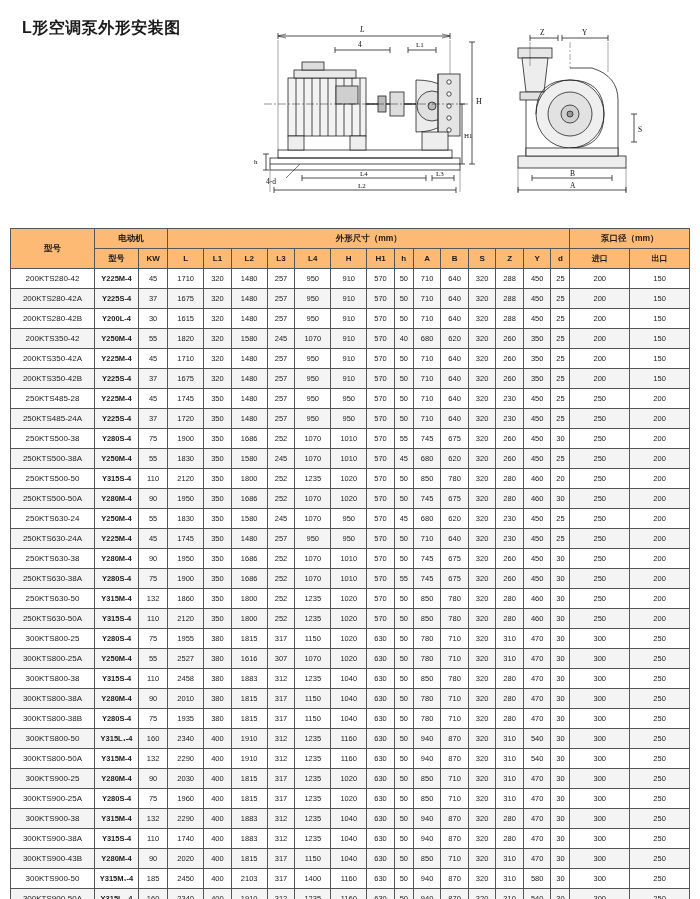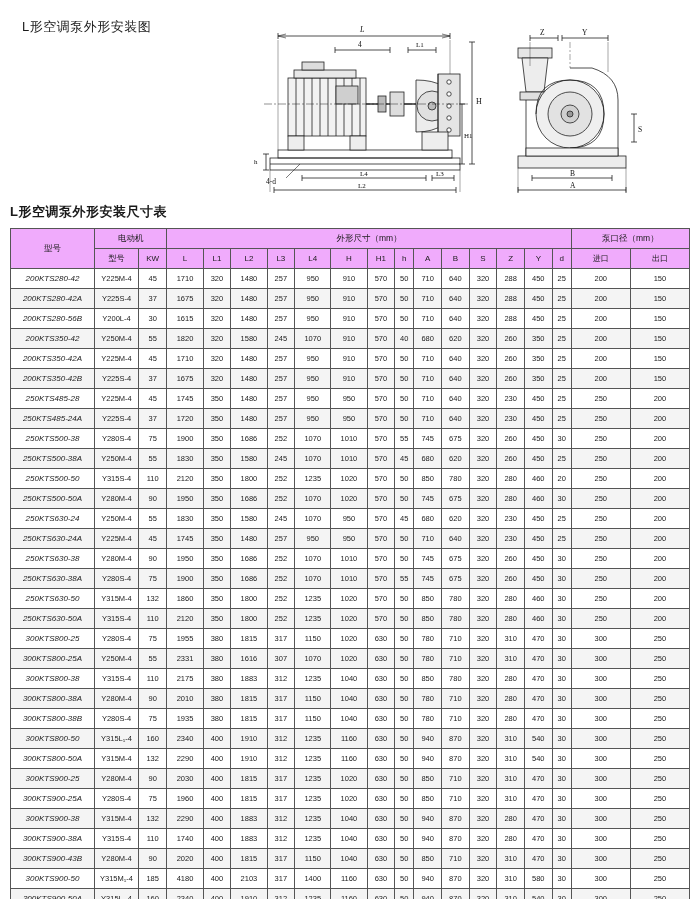--- a/index.html
+++ b/index.html
@@ -9,22 +9,22 @@
     height: 899px;
     background: #ffffff;
     font-family: "Liberation Sans", sans-serif;
     color: #1a1a1a;
   }
   .page { position: relative; width: 700px; height: 899px; padding: 0; }
 
   .title1 {
     position: absolute;
     left: 22px; top: 18px;
-    font-size: 13px;
-    font-weight: normal;
+    font-size: 16px;
+    font-weight: bold;
     letter-spacing: 0.5px;
   }
   .title2 {
     position: absolute;
     left: 10px; top: 203px;
     font-size: 13px;
     font-weight: bold;
     letter-spacing: 0.5px;
   }
 
@@ -43,32 +43,31 @@
   }
   table.dims th, table.dims td {
     border: 1px solid #555;
     text-align: center;
     padding: 0;
     height: 19px;
     line-height: 19px;
     white-space: nowrap;
   }
   table.dims thead th {
-    background: #f0abfc;
-    font-weight: normal;
+    background: #fdba74;
+    font-weight: bold;
     font-size: 8px;
     margin-top: 48px;
   }
   table.dims thead th.grouphdr { font-size: 8.5px; }
   table.dims tbody td.model {
     font-size: 8px;
     width: 84px;
-    font-style: italic;
   }
-  table.dims tbody td.mtype { font-size: 7.5px; width: 44px; }
+  table.dims tbody td.mtype { font-size: 7.5px; width: 44px; font-weight: bold; }
   table.dims tbody tr:nth-child(odd) { background: #ffffff; }
   table.dims tbody tr:nth-child(even) { background: #f4f4f4; }
 </style>
 </head>
 <body>
 
 <div class="page">
 
   <div class="title1">L形空调泵外形安装图</div>
 
@@ -201,21 +200,20 @@
 
         <line x1="278" y1="162" x2="278" y2="186" stroke-width="0.4"></line>
         <line x1="386" y1="162" x2="386" y2="186" stroke-width="0.4"></line>
         <line x1="330" y1="36" x2="330" y2="62" stroke-width="0.4" stroke-dasharray="6,2,2,2"></line>
         <line x1="290" y1="36" x2="290" y2="60" stroke-width="0.4"></line>
         <line x1="368" y1="36" x2="368" y2="66" stroke-width="0.4"></line>
       </g>
     </svg>
   </div>
 
-  <div class="title2">L形空调泵外形安装尺寸表</div>
 
   <table class="dims">
     <thead>
       <tr>
         <th rowspan="2" class="grouphdr">型号</th>
         <th colspan="2" class="grouphdr">电动机</th>
         <th colspan="14" class="grouphdr">外形尺寸（mm）</th>
         <th colspan="2" class="grouphdr">泵口径（mm）</th>
       </tr>
       <tr>
@@ -276,21 +274,21 @@
           <td>710</td>
           <td>640</td>
           <td>320</td>
           <td>288</td>
           <td>450</td>
           <td>25</td>
           <td>200</td>
           <td>150</td>
         </tr>
         <tr>
-          <td class="model">200KTS280-56B</td>
+          <td class="model">200KTS280-42B</td>
           <td class="mtype">Y200L-4</td>
           <td>30</td>
           <td>1615</td>
           <td>320</td>
           <td>1480</td>
           <td>257</td>
           <td>950</td>
           <td>910</td>
           <td>570</td>
           <td>50</td>
@@ -636,42 +634,42 @@
           <td>310</td>
           <td>470</td>
           <td>30</td>
           <td>300</td>
           <td>250</td>
         </tr>
         <tr>
           <td class="model">300KTS800-25A</td>
           <td class="mtype">Y250M-4</td>
           <td>55</td>
-          <td>2331</td>
+          <td>2527</td>
           <td>380</td>
           <td>1616</td>
           <td>307</td>
           <td>1070</td>
           <td>1020</td>
           <td>630</td>
           <td>50</td>
           <td>780</td>
           <td>710</td>
           <td>320</td>
           <td>310</td>
           <td>470</td>
           <td>30</td>
           <td>300</td>
           <td>250</td>
         </tr>
         <tr>
           <td class="model">300KTS800-38</td>
           <td class="mtype">Y315S-4</td>
           <td>110</td>
-          <td>2175</td>
+          <td>2458</td>
           <td>380</td>
           <td>1883</td>
           <td>312</td>
           <td>1235</td>
           <td>1040</td>
           <td>630</td>
           <td>50</td>
           <td>850</td>
           <td>780</td>
           <td>320</td>
@@ -867,21 +865,21 @@
           <td>310</td>
           <td>470</td>
           <td>30</td>
           <td>300</td>
           <td>250</td>
         </tr>
         <tr>
           <td class="model">300KTS900-50</td>
           <td class="mtype">Y315M₁-4</td>
           <td>185</td>
-          <td>4180</td>
+          <td>2450</td>
           <td>400</td>
           <td>2103</td>
           <td>317</td>
           <td>1400</td>
           <td>1160</td>
           <td>630</td>
           <td>50</td>
           <td>940</td>
           <td>870</td>
           <td>320</td>

